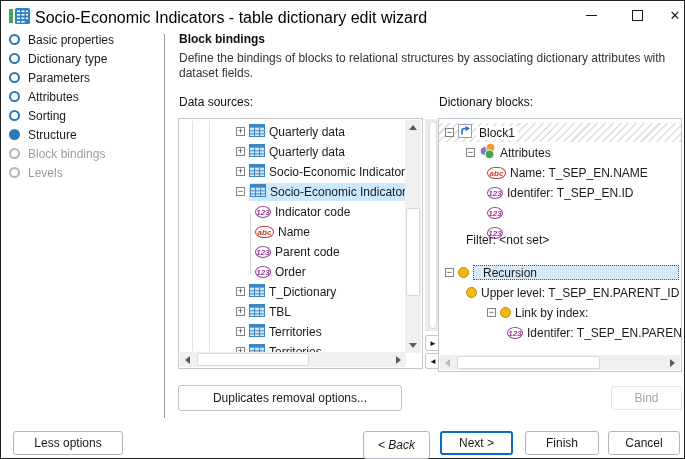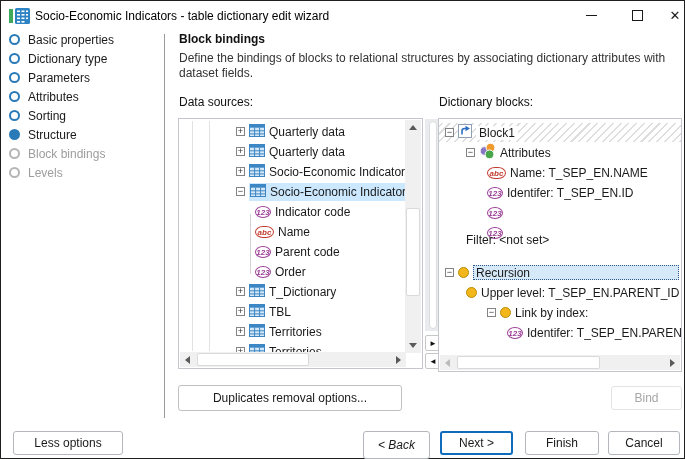--- a/index.html
+++ b/index.html
@@ -2,21 +2,21 @@
 <html><head>
 <meta charset="utf-8">
 <style>
   html,body{margin:0;padding:0;}
   body{width:685px;height:459px;font-family:"Liberation Sans",sans-serif;font-size:12px;color:#1a1a1a;background:#fff;position:relative;overflow:hidden;}
   .dialog{position:absolute;inset:0;border:1px solid #1f1f1f;box-sizing:border-box;background:#fff;}
 
   
   .titlebar{position:absolute;left:0;top:0;right:0;height:30px;background:#fff;}
   .app-icon{position:absolute;left:8px;top:7px;width:22px;height:16px;}
-  .title-text{position:absolute;left:34px;top:8px;font-size:12px;color:#000;white-space:nowrap;}
+  .title-text{position:absolute;left:34px;top:8px;font-size:16px;color:#000;white-space:nowrap;}
   .winbtn{position:absolute;top:0;width:32px;height:29px;display:flex;align-items:center;justify-content:center;cursor:default;}
   .btn-min{right:77px;}.btn-max{right:31px;}.btn-close{right:-7px;}
   .glyph-min{width:11px;height:1px;background:#1a1a1a;}
   .glyph-max{width:9px;height:9px;border:1px solid #1a1a1a;}
   .glyph-close{font-size:13px;color:#1a1a1a;line-height:1;}
 
   
   .sidebar{position:absolute;left:0;top:29px;width:163px;bottom:0;}
   .sep-v{position:absolute;left:163px;top:33px;height:384px;width:1px;background:#9b9b9b;}
   .step{position:absolute;left:0;height:19px;display:flex;align-items:center;gap:8px;padding-left:8px;width:150px;}
@@ -36,21 +36,21 @@
   .panel{position:absolute;top:117px;border:1px solid #c3c7cb;background:#fff;box-sizing:border-box;overflow:hidden;}
   .panel-ds{left:177px;width:245px;height:251px;}
   .panel-db{left:437px;width:244px;height:254px;}
 
   .tree{position:absolute;inset:0;}
   .tree-row{position:absolute;left:0;right:0;height:19px;display:flex;align-items:center;gap:4px;box-sizing:border-box;white-space:nowrap;}
   .tree-row.hatched{background:repeating-linear-gradient(-45deg,#dedede 0 1.5px,#ffffff 1.5px 5.5px);}
   .tree-row.hatched .row-label{background:#fff;padding:0 3px;}
   .expander{flex:none;width:9px;height:9px;border:1px solid #838383;background:#fff;font-size:9px;line-height:7px;text-align:center;color:#333;box-sizing:border-box;}
   .sel-wrap{display:flex;align-items:center;gap:4px;background:#cbe8ff;padding:1px 3px 1px 1px;}
-  .focus-label{flex:1;margin-right:2px;background:#d6e9f8;border:1px dotted #30588c;padding:0 2px;height:15px;line-height:15px;box-sizing:border-box;}
+  .focus-label{flex:1;margin-right:2px;background:#d6e9f8;border:1px dotted #30588c;padding:0 9px;height:15px;line-height:15px;box-sizing:border-box;}
 
   
   .num-badge{flex:none;display:inline-block;width:16px;height:12px;border:1px solid #9c3f97;border-radius:8px/6px;color:#9c3f97;font-size:8px;font-weight:bold;font-style:italic;line-height:11px;text-align:center;background:#fff;box-sizing:border-box;}
   .abc-badge{flex:none;display:inline-block;width:19px;height:12px;border:1px solid #c23b2e;border-radius:8px/6px;color:#c23b2e;font-size:8px;font-weight:bold;font-style:italic;line-height:11px;text-align:center;background:#fff;box-sizing:border-box;}
   .yellow-dot{flex:none;width:9px;height:9px;border:1px solid #bb8b00;border-radius:50%;background:#f3b71c;}
   .svgicon{flex:none;display:inline-block;}
 
   
   .guide{position:absolute;width:1px;background:#e2e2e2;top:2px;height:230px;}
   .kidline{position:absolute;width:1px;background:#d4d4d4;}

